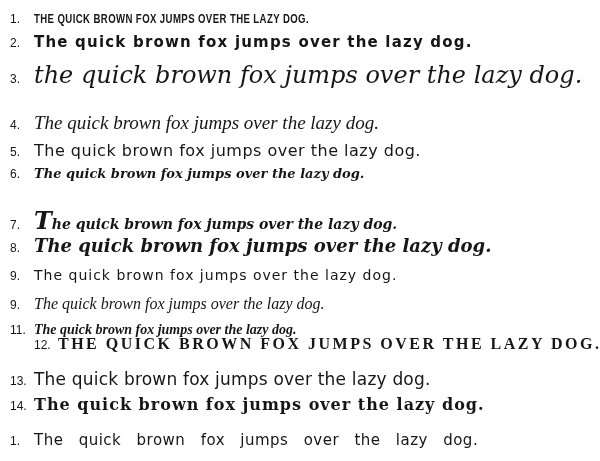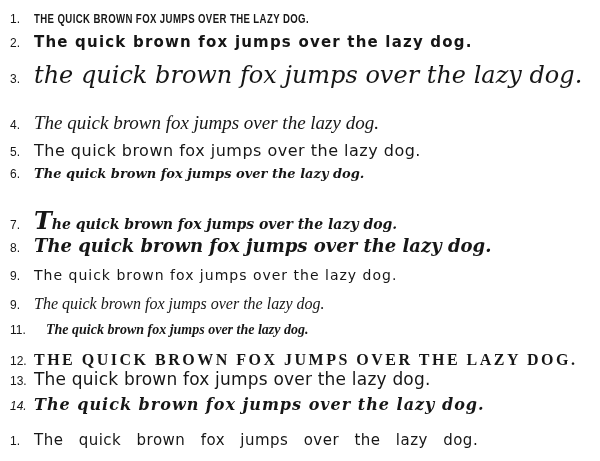--- a/index.html
+++ b/index.html
@@ -38,24 +38,24 @@
   .r1  { top: 12px;  }
   .r2  { top: 33px;  }
   .r3  { top: 61px;  }
   .r4  { top: 112px; }
   .r5  { top: 141px; }
   .r6  { top: 166px; }
   .r7  { top: 206px; }
   .r8  { top: 235px; }
   .r9  { top: 267px; }
   .r10 { top: 295px; }
-  .r11 { top: 322px; gap: 12px; }
-  .r12 { top: 351px; }
+  .r11 { top: 322px; }
+  .r12 { top: 335px; margin-left: 24px; }
   .r13 { top: 369px; }
-  .r14 { top: 395px; font-style: italic; }
+  .r14 { top: 395px; }
   .r15 { top: 431px; }
 
   
   .f1 {
     display: inline-block;
     font-family: "Liberation Sans", sans-serif;
     font-weight: 700;
     font-size: 12px;
     letter-spacing: .5px;
     transform: scaleX(.8);

